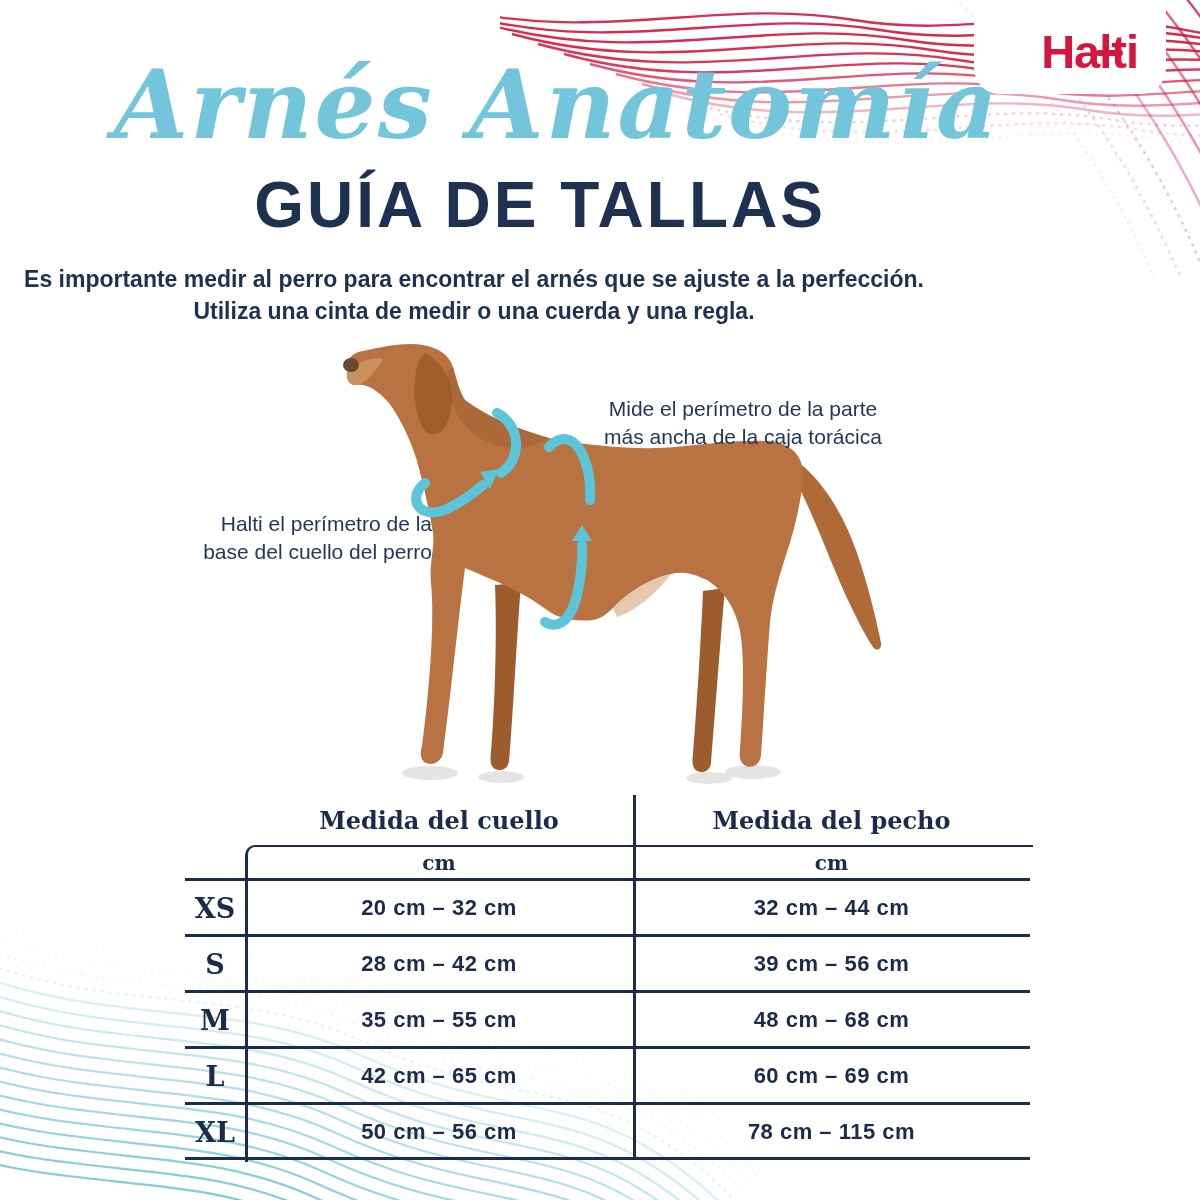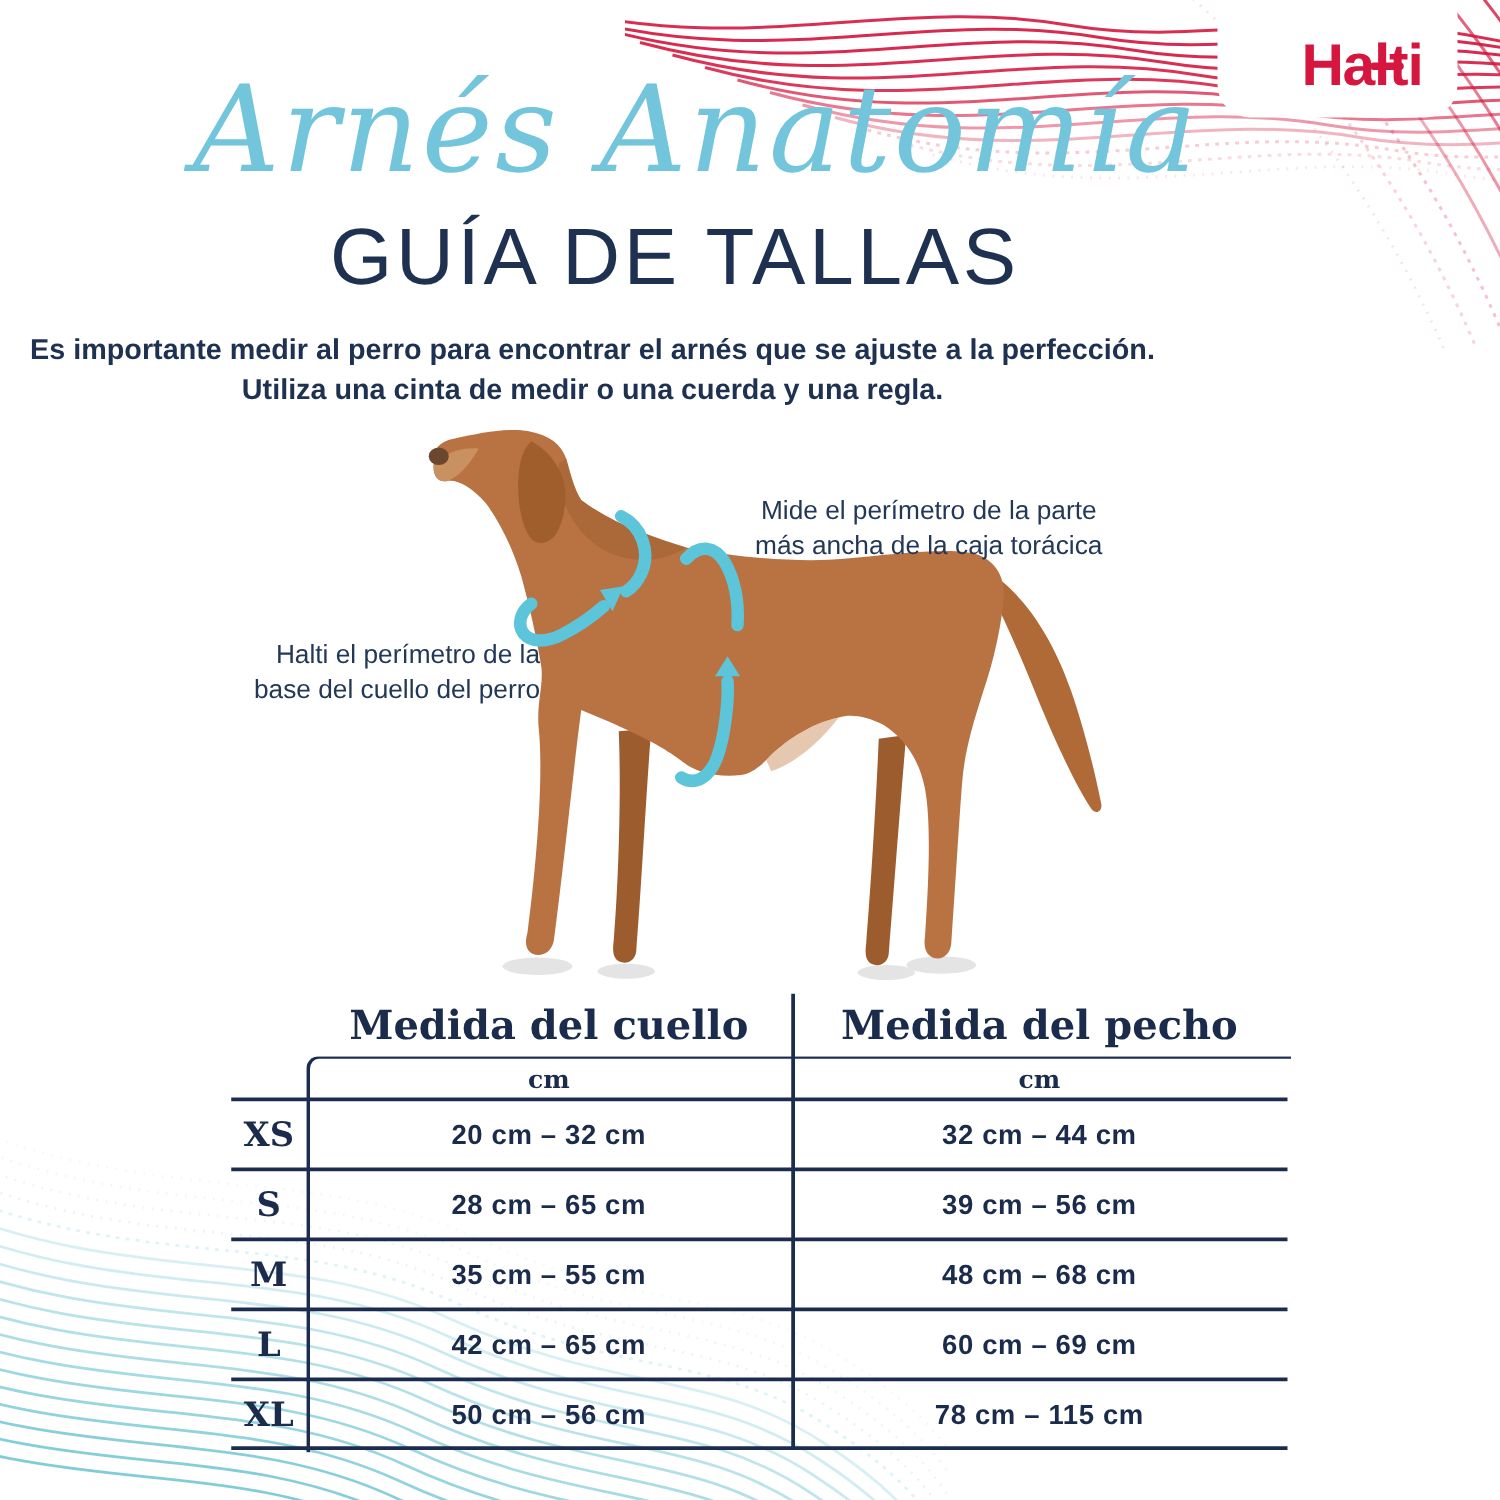--- a/index.html
+++ b/index.html
@@ -15,40 +15,40 @@
   .logo-box{position:absolute;top:-18px;right:34px;width:192px;height:112px;
             background:#ffffff;border-radius:26px;z-index:2;}
   .logo{position:absolute;top:24px;right:62px;z-index:3;
         font-family:"Liberation Sans",sans-serif;font-weight:bold;font-size:47px;
         letter-spacing:-1px;color:#d5173f;}
   .logo .bar{position:absolute;left:55px;top:26px;width:27px;height:6px;
              background:#d5173f;border-radius:3px;}
 
   
   .script-title{position:absolute;top:52px;left:0;width:1114px;text-align:center;z-index:1;
-      font-family:"DejaVu Serif",cursive;font-style:italic;font-weight:normal;
+      font-family:"DejaVu Serif",cursive;font-style:italic;font-weight:bold;
       font-size:96px;line-height:1.1;color:#73c5dc;letter-spacing:2px;}
   .main-title{position:absolute;top:168px;left:0;width:1080px;text-align:center;z-index:1;
-      font-weight:normal;font-size:64px;letter-spacing:3px;color:#1e3151;}
+      font-weight:bold;font-size:64px;letter-spacing:3px;color:#1e3151;}
   .intro{position:absolute;top:263px;left:0;width:948px;text-align:center;z-index:1;
       font-weight:bold;font-size:23px;line-height:32px;color:#1e3151;}
 
   
   .note{position:absolute;z-index:2;font-size:21px;line-height:28px;color:#233757;}
   .note-chest{left:583px;top:395px;text-align:center;width:320px;}
   .note-neck{left:182px;top:510px;width:250px;text-align:right;}
 
   #dogSvg{position:absolute;left:325px;top:333px;z-index:1;}
 
   
   .table-grid{position:absolute;left:185px;top:795px;width:845px;height:365px;z-index:2;
       display:grid;grid-template-columns:60px 388px 397px;
       grid-template-rows:50px 35px 56px 56px 56px 56px 56px;}
   .cell{display:flex;align-items:center;justify-content:center;color:#1b2b4b;}
-  .th{font-family:"DejaVu Serif",serif;font-weight:bold;font-size:32px;}
+  .th{font-family:"DejaVu Serif",serif;font-weight:bold;font-size:24px;}
   .cm{font-family:"DejaVu Serif",serif;font-weight:bold;font-size:20px;}
   .size-label{font-family:"DejaVu Serif",serif;font-weight:bold;font-size:27px;}
   .val{font-weight:bold;font-size:22px;letter-spacing:0.5px;}
   .tline{position:absolute;background:#1c2c4e;z-index:2;}
   .hsep{left:185px;width:845px;height:3px;}
   .cm-frame{position:absolute;left:245px;top:845px;width:785px;height:315px;z-index:2;
       border-left:3px solid #1c2c4e;border-top:2px solid #1c2c4e;
       border-top-left-radius:10px;}
   .vcenter{left:633px;top:795px;width:3px;height:365px;}
 </style>
@@ -206,21 +206,21 @@
 
     <div class="cell"></div>
     <div class="cell cm">cm</div>
     <div class="cell cm">cm</div>
 
     <div class="cell size-label">XS</div>
     <div class="cell val">20 cm – 32 cm</div>
     <div class="cell val">32 cm – 44 cm</div>
 
     <div class="cell size-label">S</div>
-    <div class="cell val">28 cm – 65 cm</div>
+    <div class="cell val">28 cm – 42 cm</div>
     <div class="cell val">39 cm – 56 cm</div>
 
     <div class="cell size-label">M</div>
     <div class="cell val">35 cm – 55 cm</div>
     <div class="cell val">48 cm – 68 cm</div>
 
     <div class="cell size-label">L</div>
     <div class="cell val">42 cm – 65 cm</div>
     <div class="cell val">60 cm – 69 cm</div>
 

